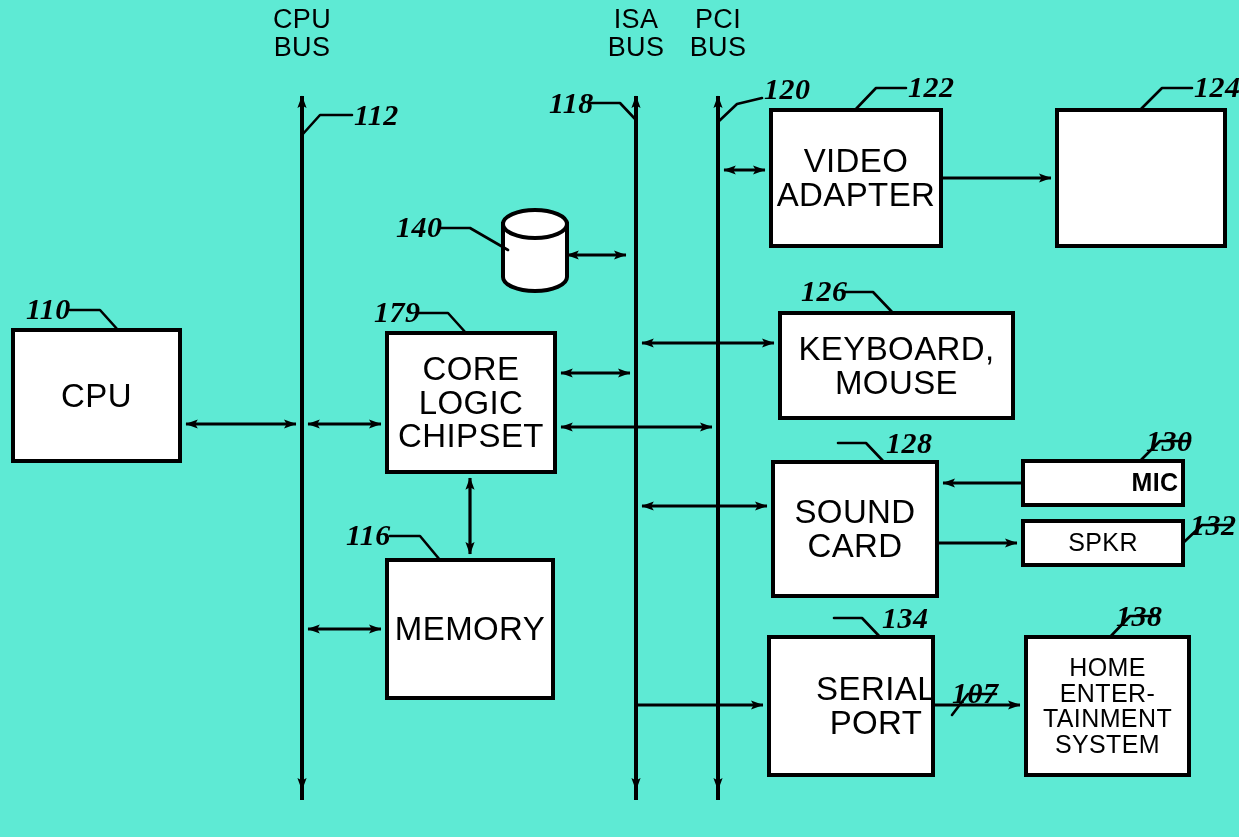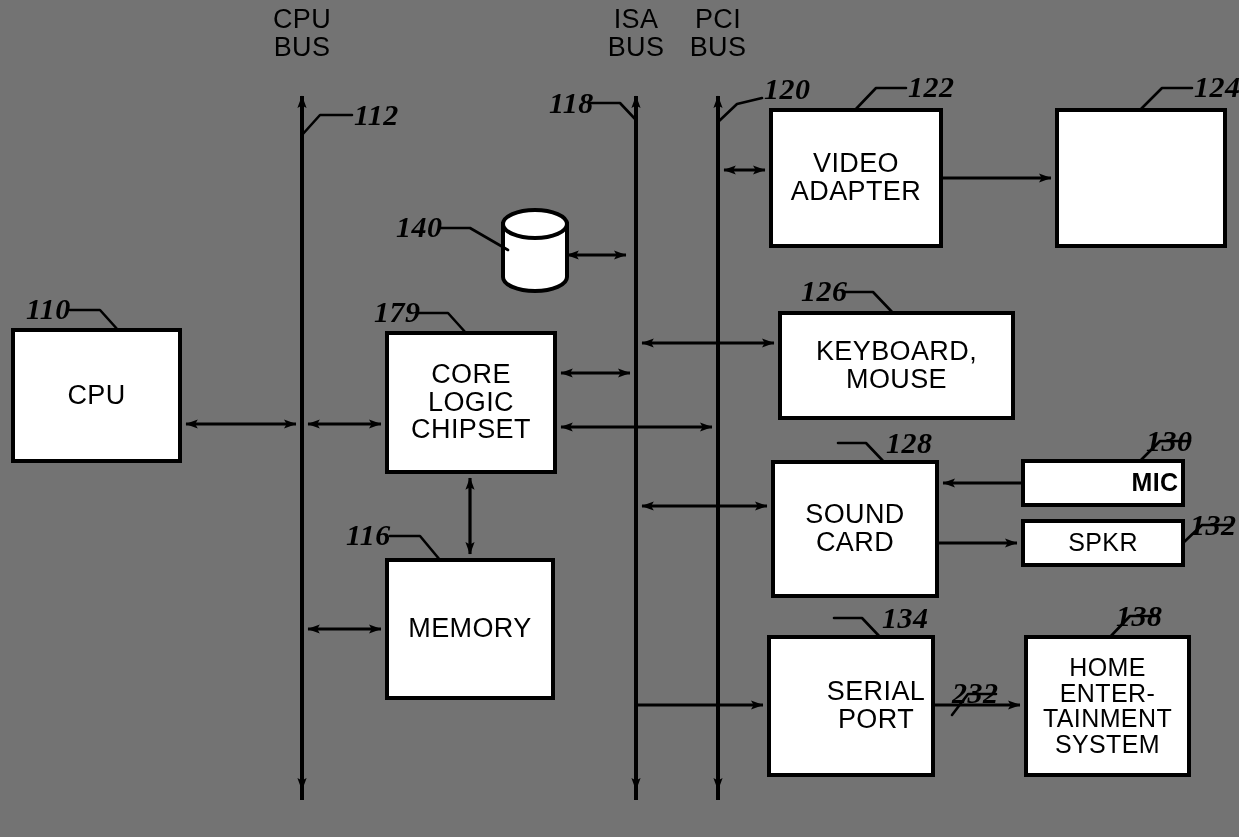--- a/index.html
+++ b/index.html
@@ -7,21 +7,21 @@
     padding: 0;
     background: #ffffff;
   }
   body {
     font-family: "Liberation Sans", sans-serif;
   }
   #diagram-root {
     position: relative;
     width: 1239px;
     height: 837px;
-    background: #737373;
+    background: #5eead4;
     overflow: hidden;
   }
   svg.canvas {
     position: absolute;
     left: 0;
     top: 0;
     width: 1239px;
     height: 837px;
   }
   .blk-rect {
@@ -51,21 +51,21 @@
     stroke-linecap: round;
     stroke-linejoin: round;
   }
   .box-label {
     position: absolute;
     display: flex;
     align-items: center;
     justify-content: center;
     text-align: center;
     font-family: "Liberation Sans", sans-serif;
-    font-size: 27px;
+    font-size: 33px;
     line-height: 1.02;
     letter-spacing: 0.4px;
     color: #000000;
     white-space: pre-line;
     pointer-events: none;
   }
   .box-label.small {
     font-size: 25px;
   }
   .bus-label {
@@ -216,16 +216,16 @@
   <div class="ref-num" style="left:374px; top:295px;">179</div>
   <div class="ref-num" style="left:346px; top:518px;">116</div>
   <div class="ref-num" style="left:396px; top:210px;">140</div>
   <div class="ref-num" style="left:908px; top:70px;">122</div>
   <div class="ref-num" style="left:1194px; top:70px;">124</div>
   <div class="ref-num" style="left:801px; top:274px;">126</div>
   <div class="ref-num" style="left:886px; top:426px;">128</div>
   <div class="ref-num" style="left:1146px; top:424px;">130</div>
   <div class="ref-num" style="left:1190px; top:508px;text-align:center;">132</div>
   <div class="ref-num" style="left:882px; top:601px;">134</div>
-  <div class="ref-num" style="left:952px; top:676px;">232</div>
+  <div class="ref-num" style="left:952px; top:676px;">107</div>
   <div class="ref-num" style="left:1116px; top:599px;">138</div>
 
 </div>
 
 </body></html>

